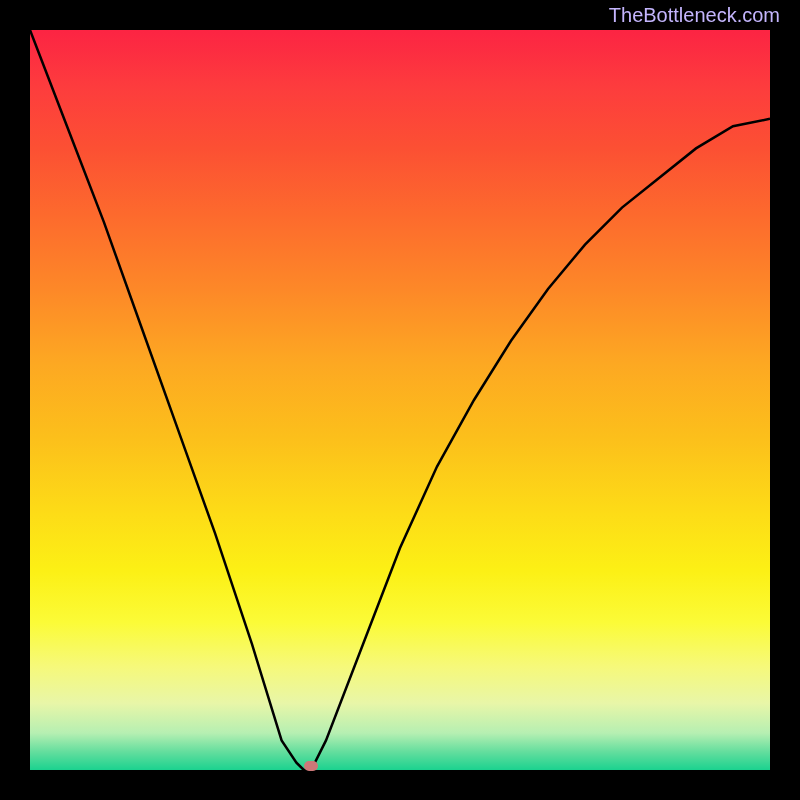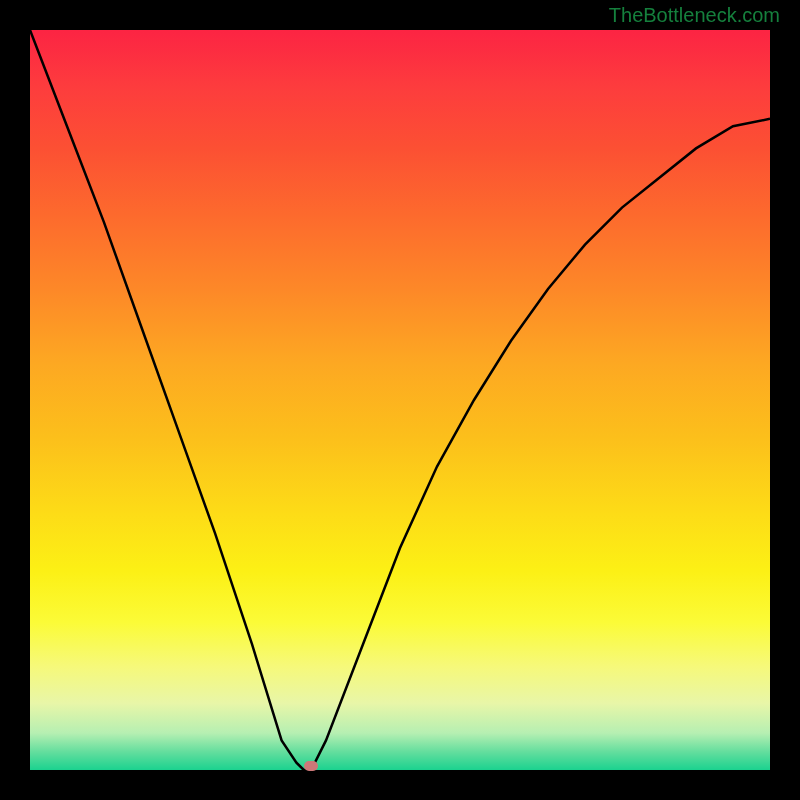--- a/index.html
+++ b/index.html
@@ -11,21 +11,21 @@
       width: 800px;
       height: 800px;
       background: #000;
       position: relative;
       overflow: hidden;
     }
     .watermark {
       position: absolute;
       top: 4px;
       right: 20px;
-      color: #15803d;
+      color: #c4b5fd;
       font-family: Arial, sans-serif;
       font-size: 20px;
       font-weight: normal;
       z-index: 10;
     }
     .chart-container {
       position: absolute;
       top: 30px;
       left: 30px;
       width: 740px;

